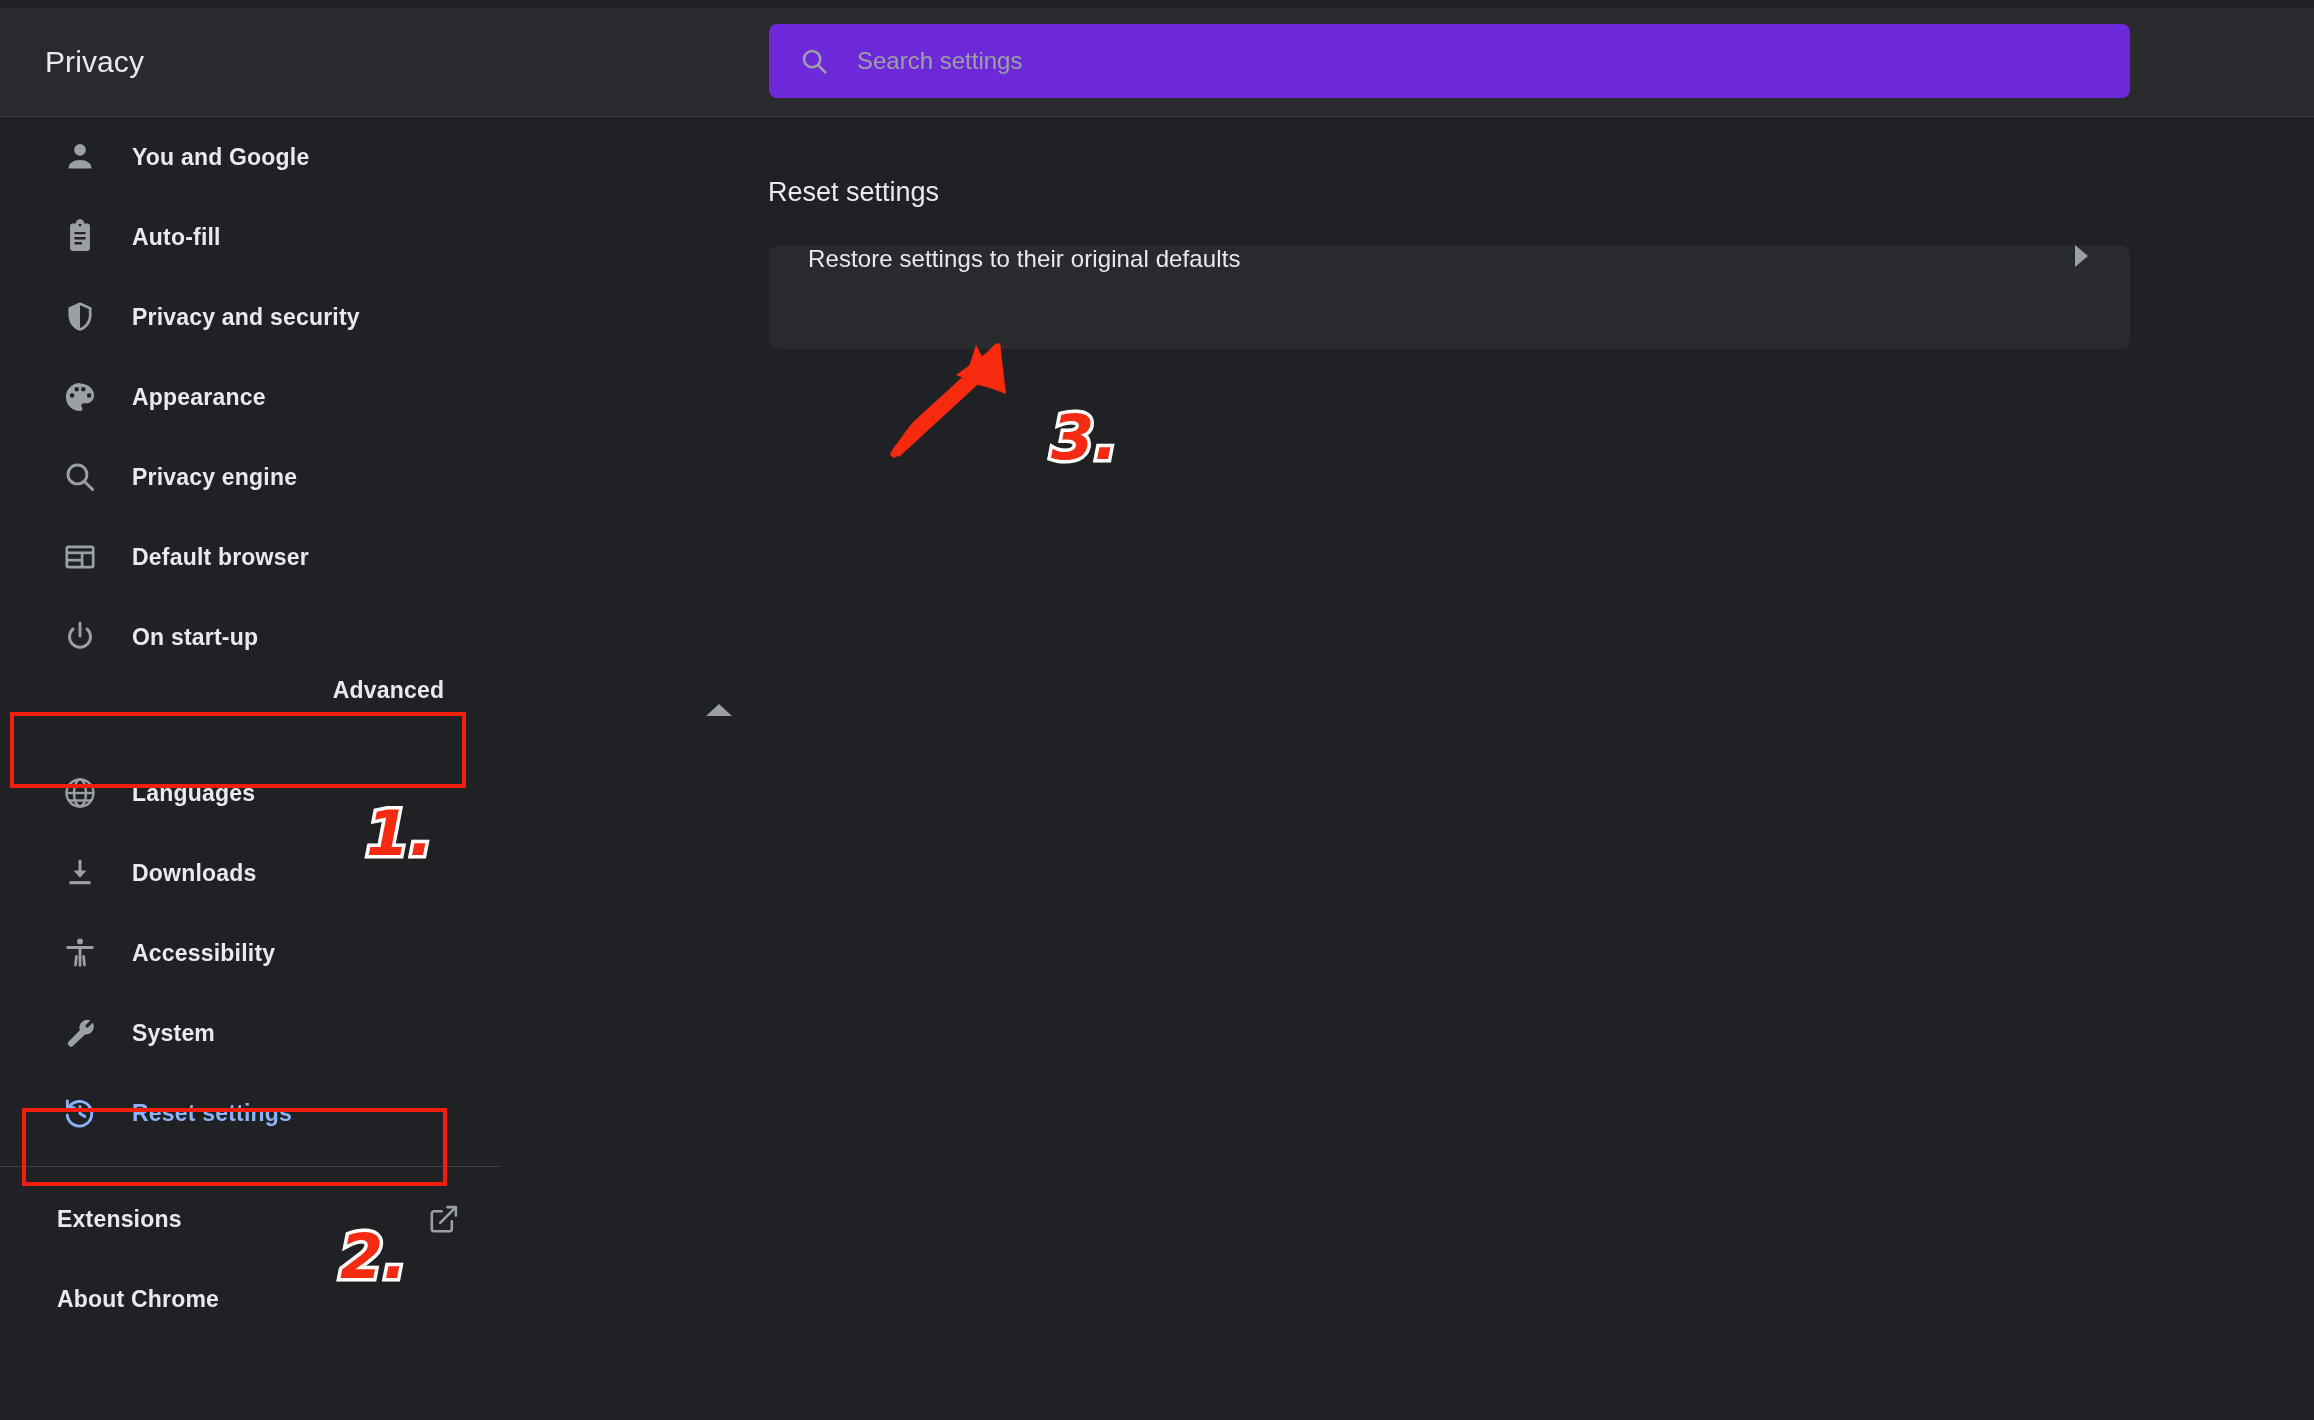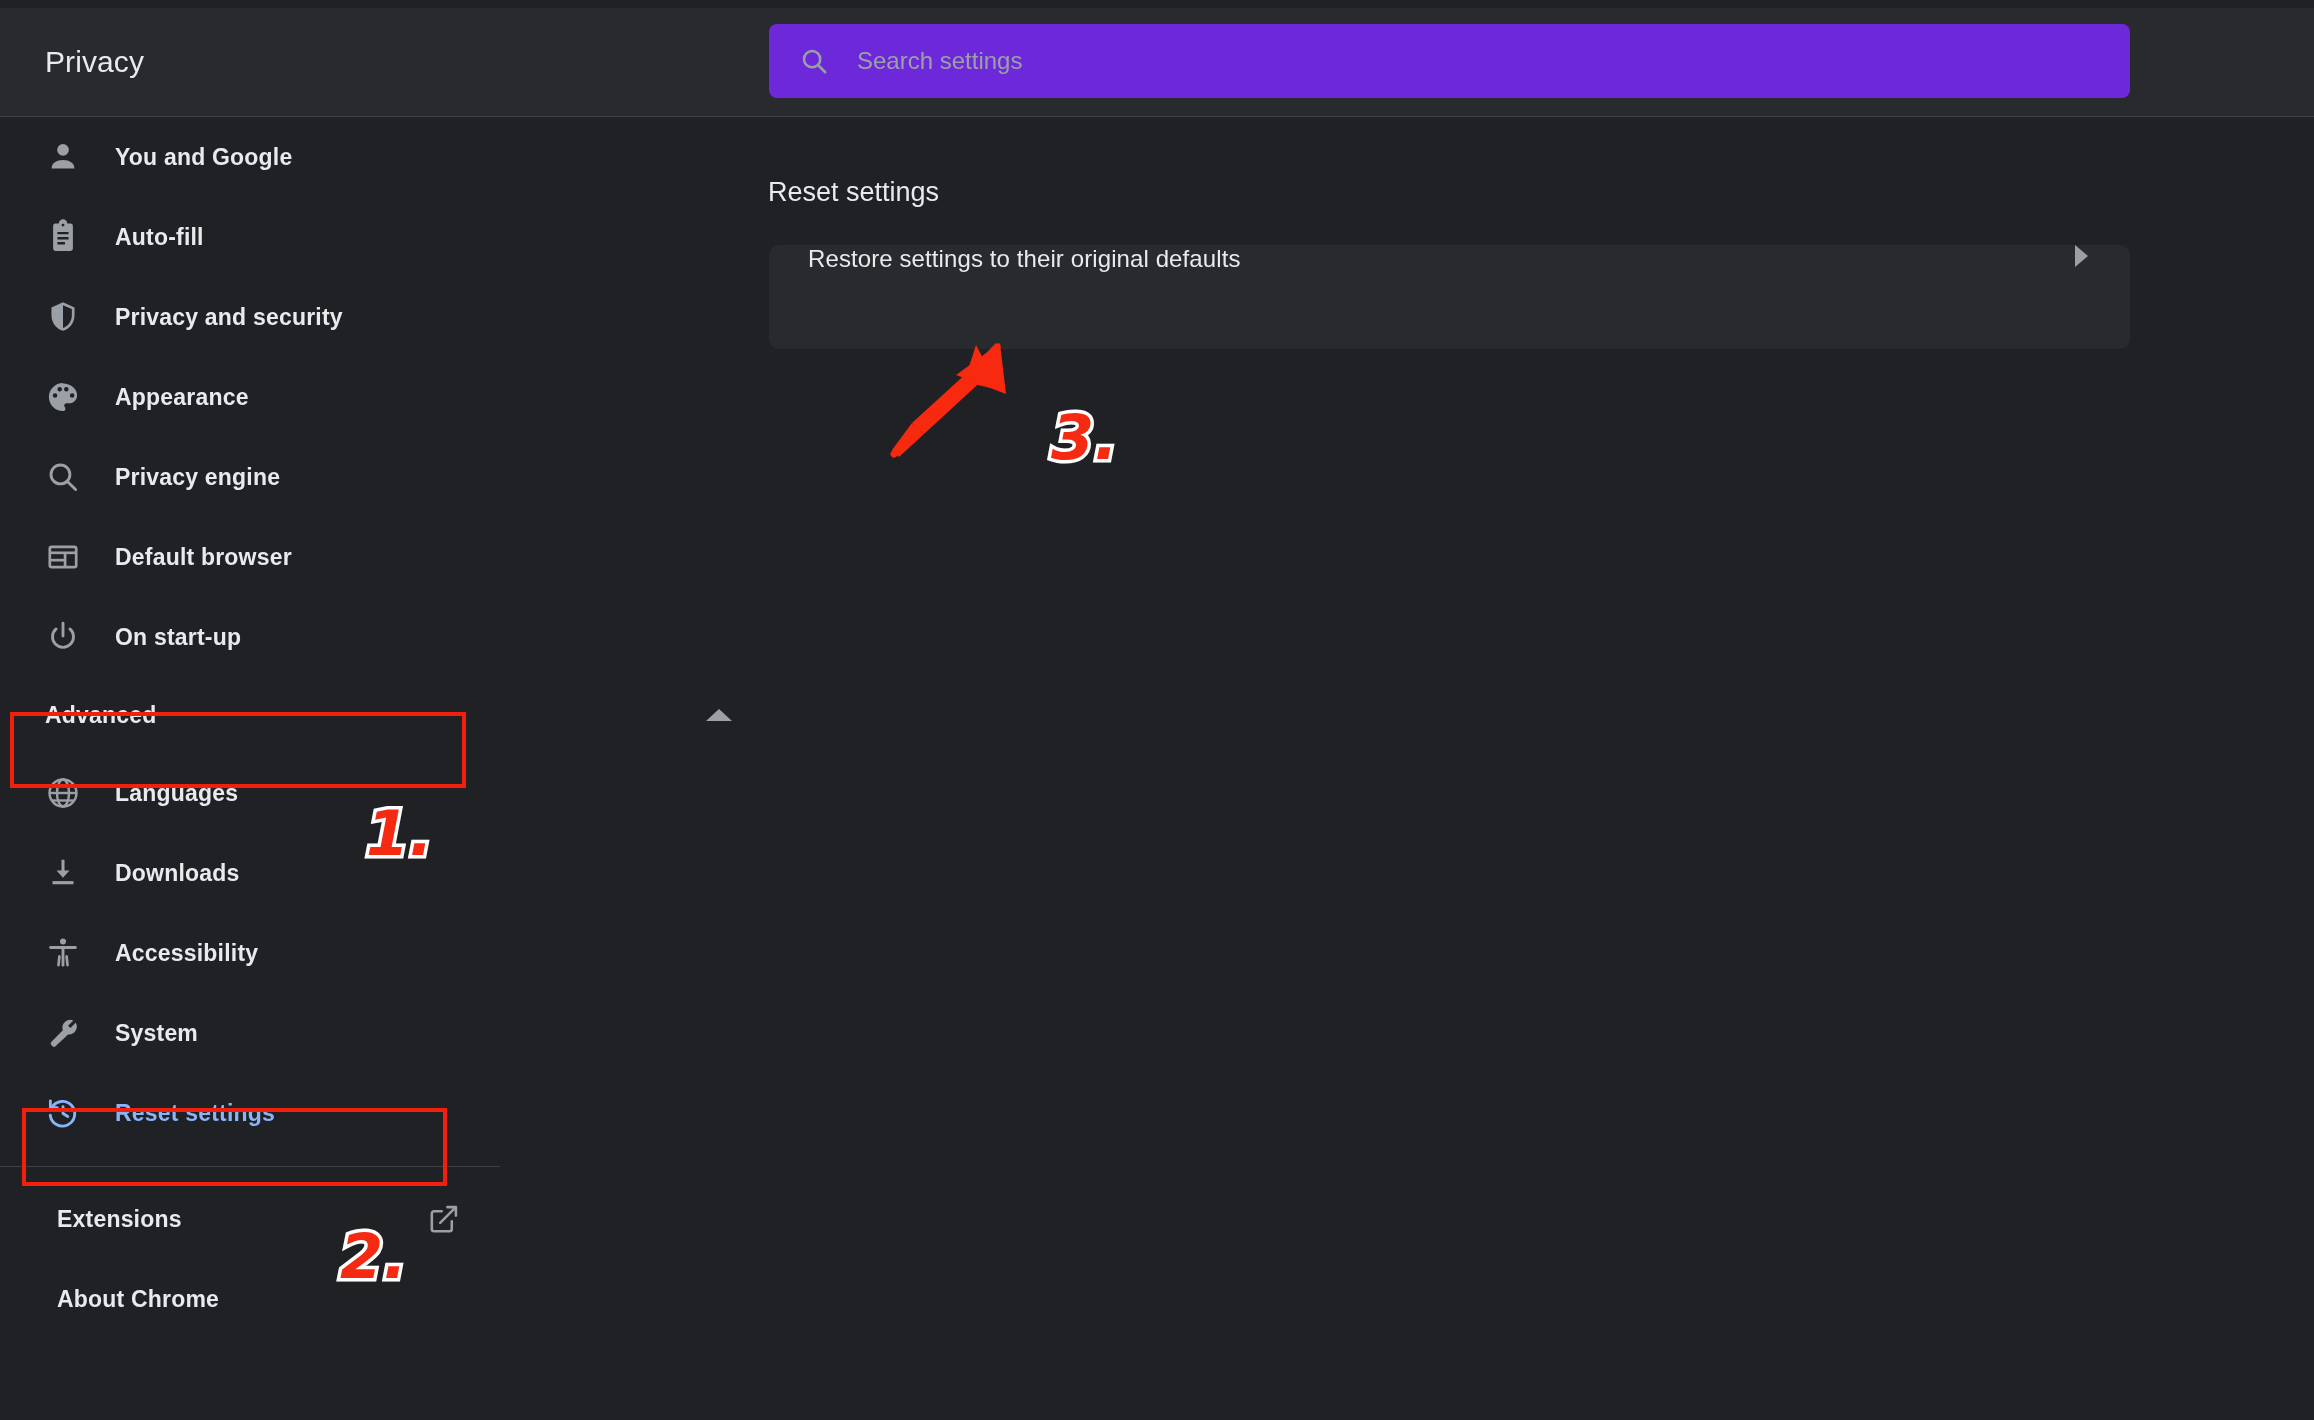--- a/index.html
+++ b/index.html
@@ -66,21 +66,21 @@
     position: absolute;
     left: 0; top: 117px;
     width: 760px; bottom: 0;
     background: #202124;
   }
   .nav-item {
     position: relative;
     display: flex;
     align-items: center;
     height: 80px;
-    padding-left: 45px;
+    padding-left: 62px;
     box-sizing: border-box;
     cursor: pointer;
   }
   .nav-icon {
     width: 36px; height: 36px;
     flex: 0 0 36px;
     color: #9aa0a6;
     display: flex;
     align-items: center;
     justify-content: center;
@@ -102,20 +102,21 @@
   
   .advanced-row {
     position: relative;
     display: flex;
     align-items: center;
     height: 76px;
     padding-left: 45px;
     padding-right: 28px;
     box-sizing: border-box;
     cursor: pointer;
+    flex-direction: column;
   }
   .advanced-label {
     font-size: 23px;
     font-weight: bold;
     color: #e8eaed;
     letter-spacing: .2px;
   }
   .advanced-chevron {
     margin-left: auto;
     width: 0; height: 0;

